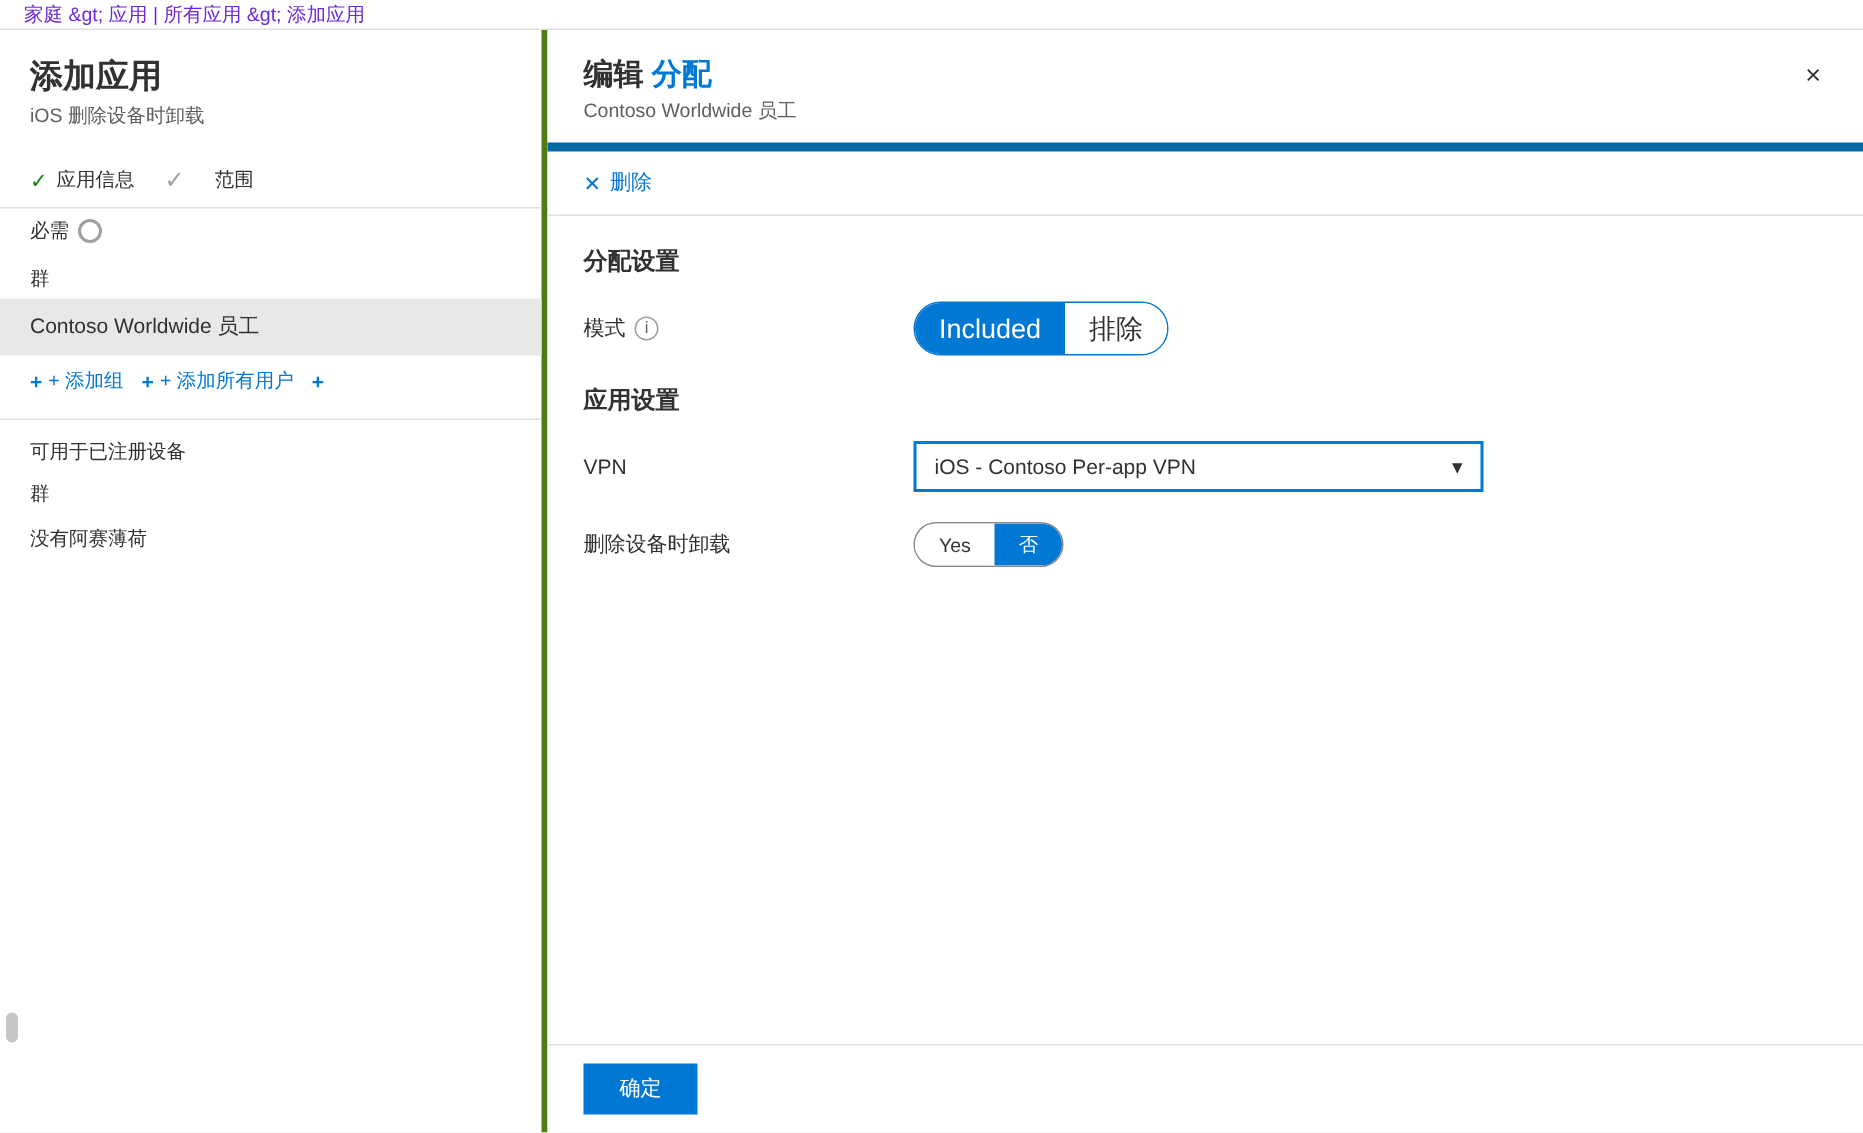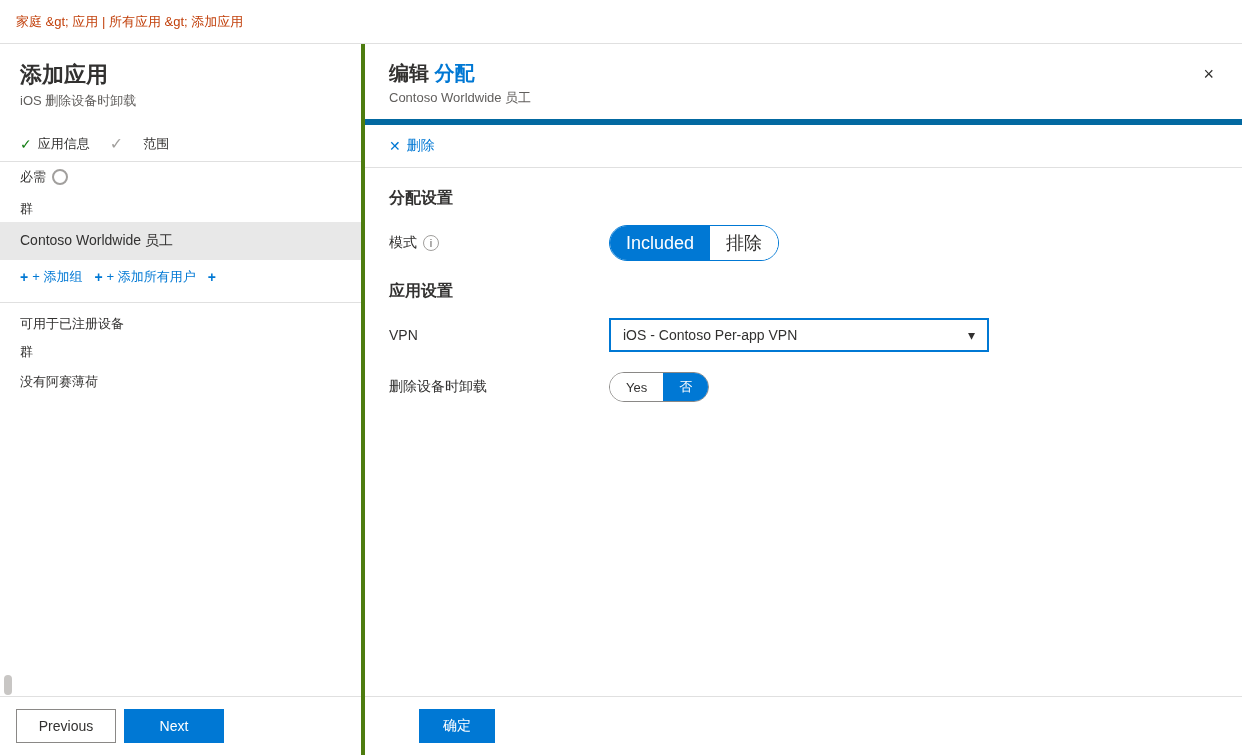--- a/index.html
+++ b/index.html
@@ -11,23 +11,23 @@
       overflow: hidden;
       display: flex;
       flex-direction: column;
     }
 
     
     .breadcrumb-bar {
       background: #fff;
       padding: 6px 16px;
       font-size: 13px;
-      color: #c2410c;
+      color: #6d28d9;
       border-bottom: 1px solid #e0e0e0;
-      height: 44px;
+      height: 20px;
       display: flex;
       align-items: center;
     }
 
     .main-layout {
       display: flex;
       flex: 1;
       overflow: hidden;
     }
 
@@ -366,21 +366,20 @@
       align-items: center;
     }
 
     .btn-confirm {
       padding: 8px 24px;
       background: #0078d4;
       color: #fff;
       border: none;
       font-size: 14px;
       cursor: pointer;
-      margin-left: 30px;
     }
 
     
     .scroll-indicator {
       position: absolute;
       bottom: 60px;
       left: 4px;
       width: 8px;
       height: 20px;
       background: #c8c6c4;
@@ -428,24 +427,20 @@
       <span>+ 添加所有用户</span>
       <span style="margin-left:8px;" class="add-icon">+</span>
     </div>
 
     <div class="available-section">可用于已注册设备</div>
 
     <div class="enrolled-group">群</div>
 
     <div class="no-group">没有阿赛薄荷</div>
 
-    <div class="left-bottom">
-      <button class="btn-previous">Previous</button>
-      <button class="btn-next">Next</button>
-    </div>
 
     <div class="scroll-indicator"></div>
   </div>
 
   <div class="right-panel">
 
     <div class="right-header">
       <div class="right-title-block">
         <div class="right-title">
           <span>编辑</span>

